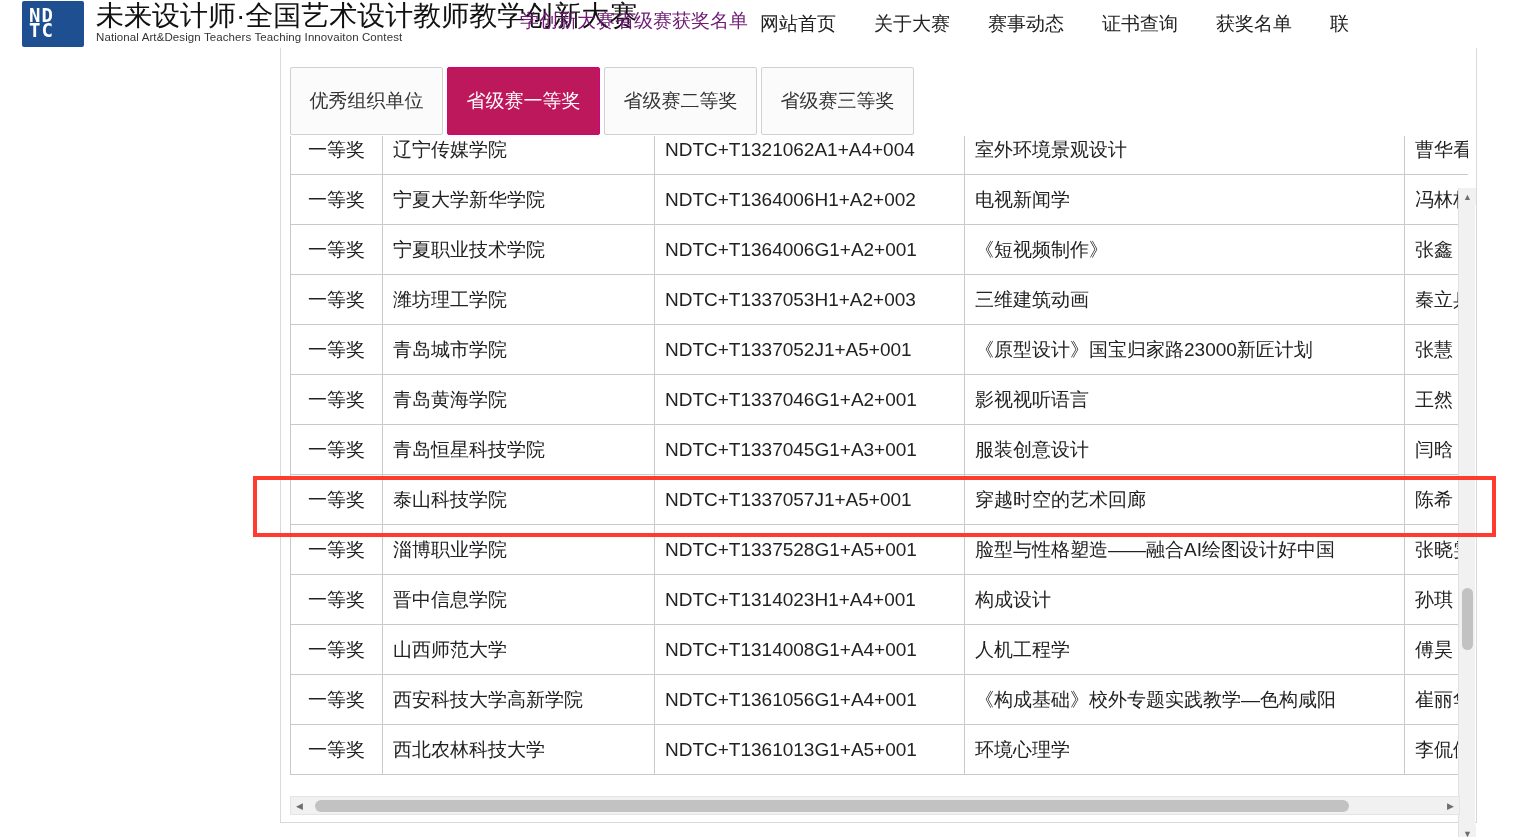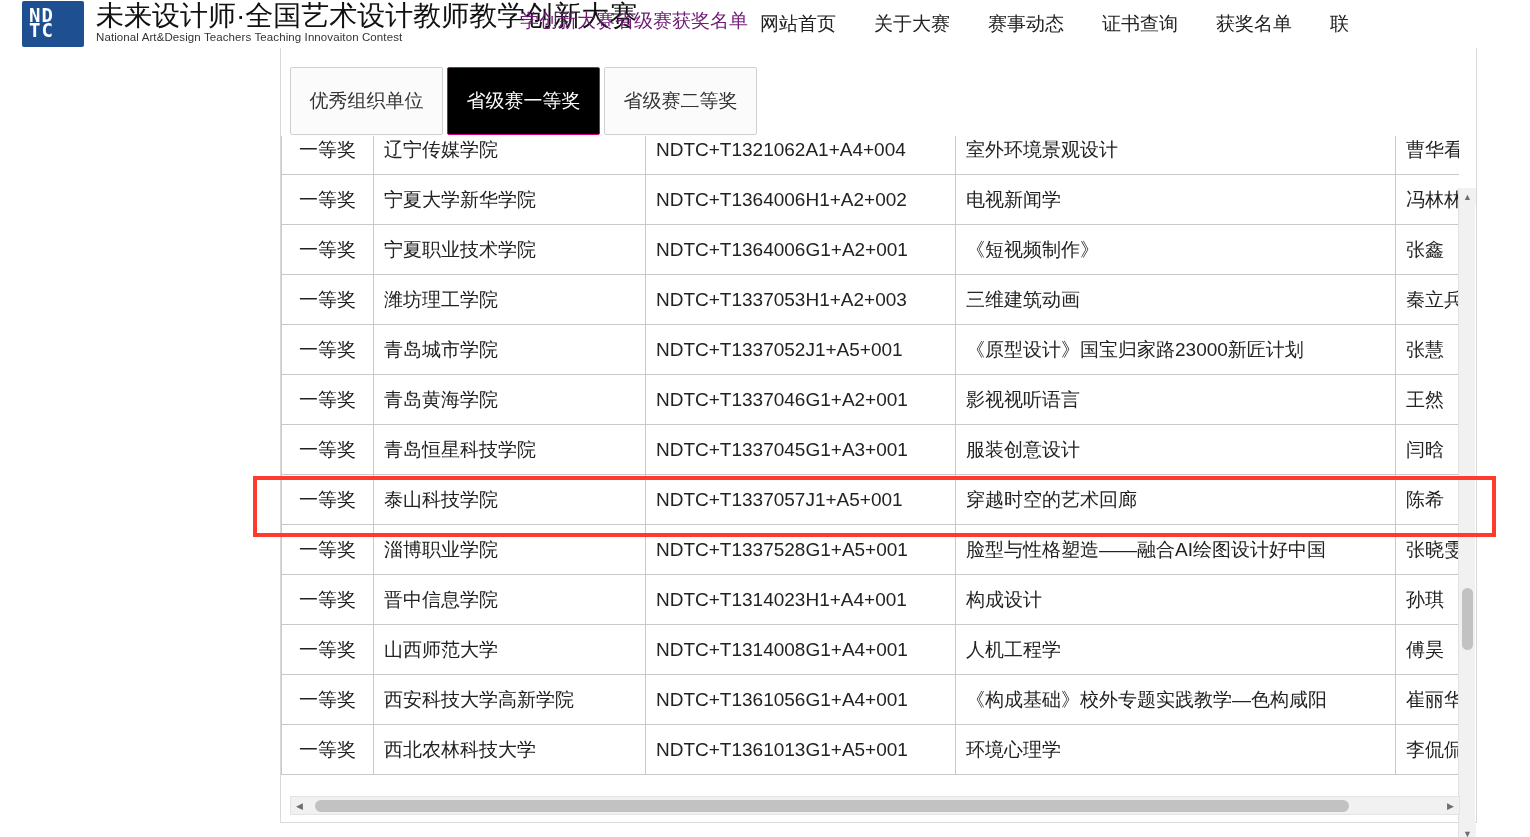--- a/index.html
+++ b/index.html
@@ -111,29 +111,29 @@
     color: #333333;
     font-size: 19px;
     display: flex;
     align-items: center;
     justify-content: center;
     cursor: pointer;
     padding: 0 18px;
     border-radius: 2px;
   }
   .tab.active {
-    background: #000000;
+    background: #be185d;
     border-color: #d6007f;
     color: #ffffff;
   }
 
   
   .table-clip {
     position: absolute;
-    left: 0;
+    left: 9px;
     top: 88px;
     width: 1178px;
     height: 655px;
     overflow: hidden;
   }
   table.grid {
     border-collapse: collapse;
     table-layout: fixed;
     width: 1215px;
     margin-top: -12px;
@@ -245,20 +245,21 @@
     <div class="nav-item last">联</div>
   </div>
 </div>
 
 <div class="panel">
 
   <div class="tabs">
     <div class="tab">优秀组织单位</div>
     <div class="tab active">省级赛一等奖</div>
     <div class="tab">省级赛二等奖</div>
+    <div class="tab">省级赛三等奖</div>
   </div>
 
   <div class="table-clip">
     <table class="grid">
       <tbody>
         <tr>
           <td class="c-prize">一等奖</td>
           <td class="c-school">辽宁传媒学院</td>
           <td class="c-code">NDTC+T1321062A1+A4+004</td>
           <td class="c-course">室外环境景观设计</td>

